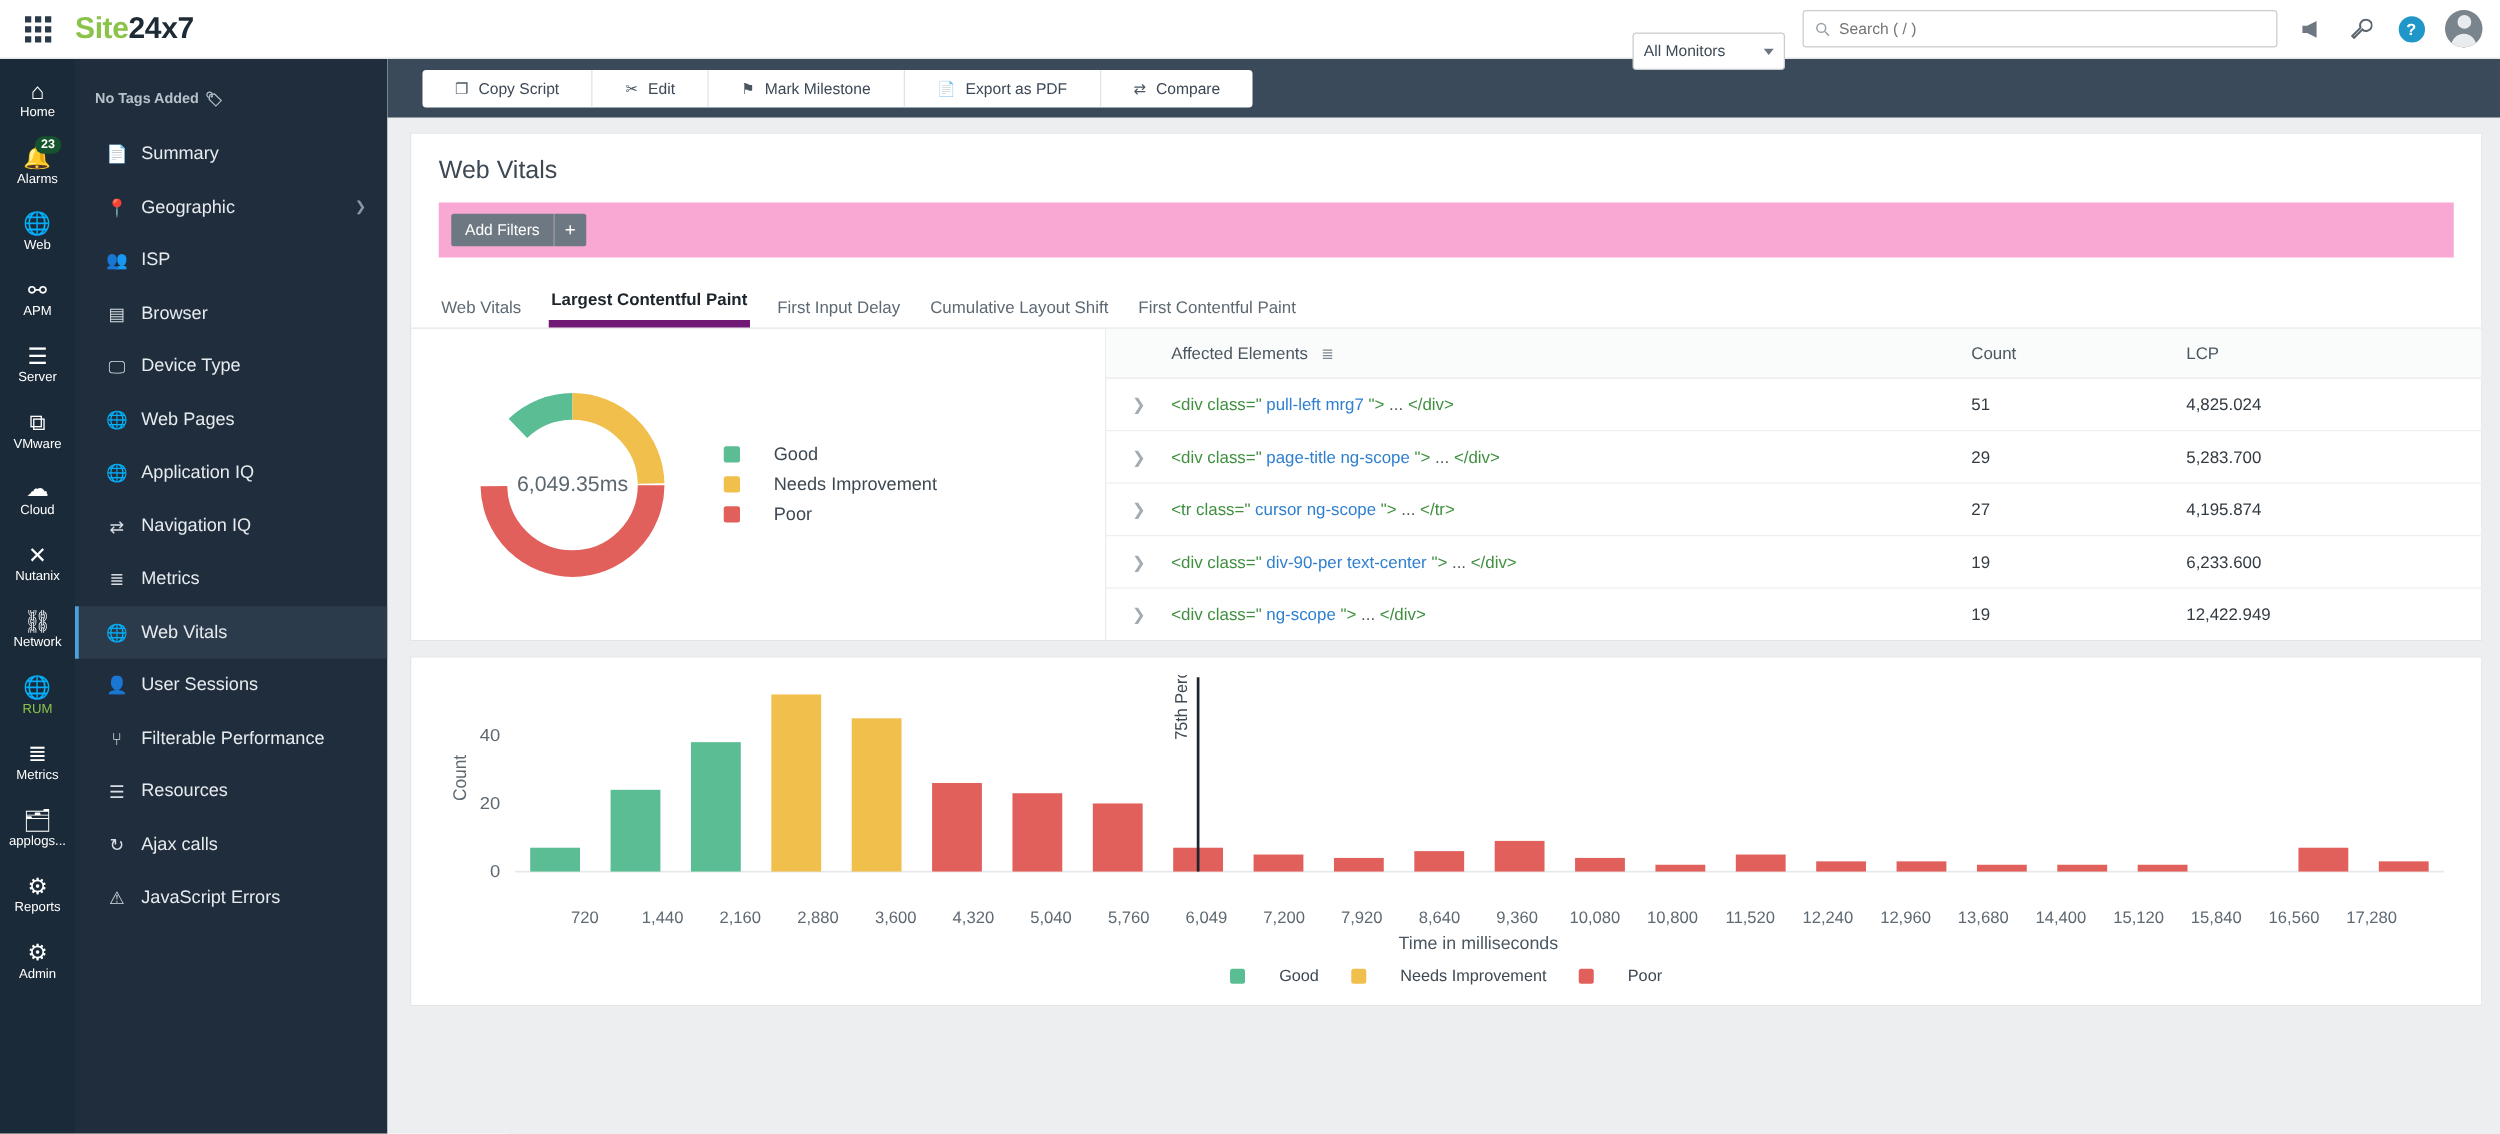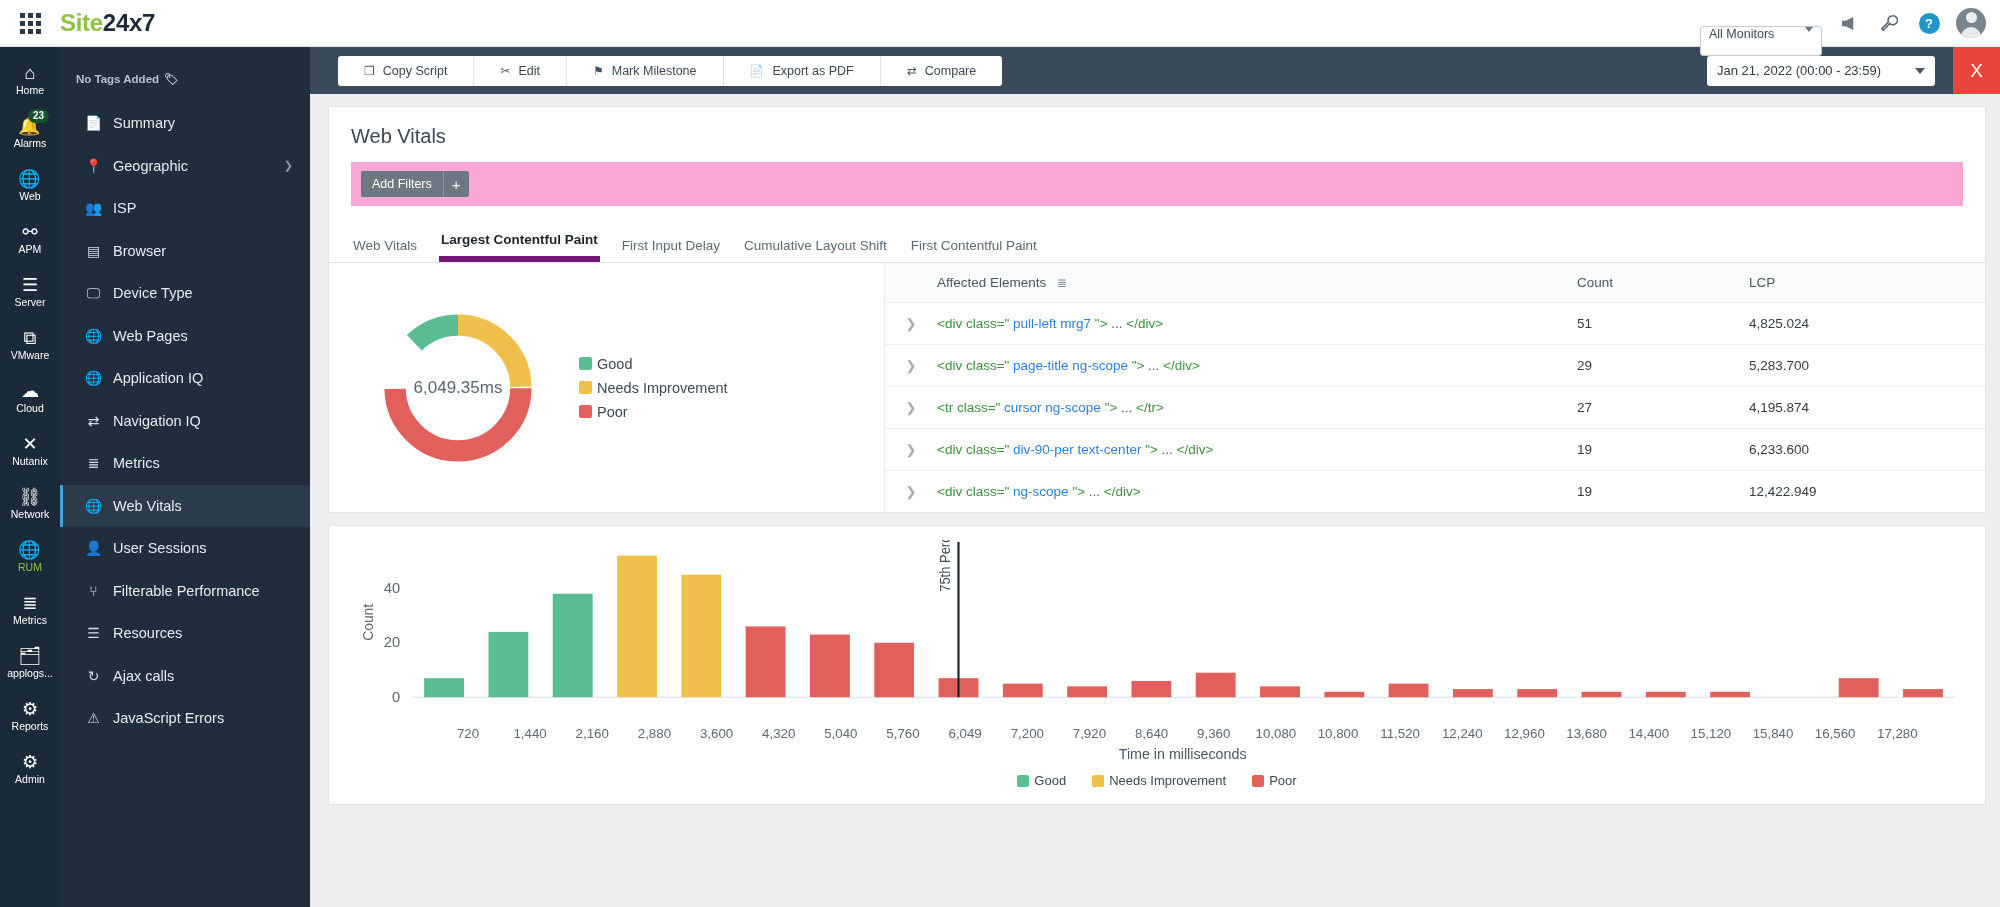--- a/index.html
+++ b/index.html
@@ -17,21 +17,21 @@
   }
   .grid-icon { width: 60px; display: flex; align-items: center; justify-content: center; cursor: pointer; }
   .grid-icon .dots { display: grid; grid-template-columns: repeat(3, 5px); grid-gap: 3px; }
   .grid-icon .dots i { width: 5px; height: 5px; background: #2b3a4a; display: block; }
   .brand { font-size: 24px; font-weight: bold; letter-spacing: -0.3px; }
   .brand .g { color: #8bc34a; }
   .brand .d { color: #1c2b36; }
   .topbar-right { margin-left: auto; display: flex; align-items: center; gap: 14px; padding-right: 14px; }
   .monitor-select {
     width: 122px; height: 30px; border: 1px solid #c8ccd0; border-radius: 3px;
-    display: flex; align-items: flex-start; padding: 0 8px; font-size: 12.5px; color: #3b4a57; background: #fff; margin-top: 36px;
+    display: flex; align-items: center; padding: 0 8px; font-size: 12.5px; color: #3b4a57; background: #fff; margin-top: 36px;
   }
   .monitor-select .caret { margin-left: auto; border-left: 4px solid transparent; border-right: 4px solid transparent; border-top: 5px solid #6b7680; }
   .searchbox {
     width: 380px; height: 30px; border: 1px solid #c8ccd0; border-radius: 3px;
     display: flex; align-items: center; padding: 0 9px; gap: 7px; background: #fff;
   }
   .searchbox input { border: 0; outline: 0; font-size: 12.5px; color: #8d959c; width: 100%; font-family: inherit; background: transparent; }
   .ico-btn { width: 26px; height: 26px; display: flex; align-items: center; justify-content: center; cursor: pointer; }
   .help-circle {
     width: 21px; height: 21px; border-radius: 50%; background: #2196c9; color: #fff;
@@ -120,21 +120,21 @@
 
   .tabs-row { display: flex; align-items: flex-end; gap: 20px; padding: 0 22px; border-bottom: 1px solid #e2e5e8; }
   .tab { font-size: 13.5px; color: #5d6973; padding: 6px 2px 9px 2px; cursor: pointer; white-space: nowrap; }
   .tab.active { color: #1c242c; font-weight: bold; border-bottom: 6px solid #701a75; }
 
   .vitals-split { display: flex; min-height: 232px; }
   .donut-side { width: 556px; flex: 0 0 556px; border-right: 1px solid #e9ecee; display: flex; align-items: center; padding-left: 46px; gap: 38px; }
   .donut-wrap { position: relative; width: 166px; height: 166px; }
   .donut-center { position: absolute; inset: 0; display: flex; align-items: center; justify-content: center; font-size: 17px; color: #5c666f; }
   .legend { display: flex; flex-direction: column; gap: 8px; }
-  .legend-item { display: flex; align-items: center; gap: 5px; font-size: 14.5px; color: #3d4852; }
+  .legend-item { display: flex; align-items: center; gap: 27px; font-size: 14.5px; color: #3d4852; }
   .swatch { width: 13px; height: 13px; border-radius: 2px; flex: 0 0 13px; }
 
   .table-side { flex: 1; min-width: 0; }
   table { width: 100%; border-collapse: collapse; }
   thead th {
     text-align: left; font-size: 13.5px; color: #4b5760; font-weight: normal;
     padding: 12px 0 12px 0; background: #fafbfb; border-bottom: 1px solid #e9ecee;
   }
   .th-sort { margin-left: 7px; color: #7d8892; font-size: 12px; }
   tbody td { padding: 13px 0; font-size: 13.5px; border-bottom: 1px solid #edeff1; color: #333b42; }
@@ -174,20 +174,27 @@
         </div>
     </div>
     <div class="brand">
       <span class="g">Site</span><span class="d">24x7</span>
     </div>
     <div class="topbar-right">
       <div class="monitor-select">
         <span>All Monitors</span>
         <span class="caret"></span>
       </div>
+      <div class="searchbox">
+        <svg width="13" height="13" viewBox="0 0 16 16">
+          <circle cx="6.5" cy="6.5" r="4.6" fill="none" stroke="#9aa2a9" stroke-width="1.6"></circle>
+          <line x1="10" y1="10" x2="14.5" y2="14.5" stroke="#9aa2a9" stroke-width="1.6"></line>
+        </svg>
+        <input type="text" placeholder="Search ( / )" style="">
+      </div>
       <div class="ico-btn">
         <svg width="19" height="17" viewBox="0 0 20 18">
           <path d="M2 6h4l8-4v14l-8-4H2z" fill="#6d7882"></path>
         </svg>
       </div>
       <div class="ico-btn">
         <svg width="18" height="18" viewBox="0 0 20 20">
           <path d="M14 2a5 5 0 00-4.6 7L2 16.4 3.6 18 11 10.6A5 5 0 1014 2z" fill="none" stroke="#5b666f" stroke-width="1.8"></path>
         </svg>
       </div>
@@ -348,27 +355,20 @@
             </div>
             <div class="tb-btn">
               <span class="tb-ico">📄</span>
               <span>Export as PDF</span>
             </div>
             <div class="tb-btn">
               <span class="tb-ico">⇄</span>
               <span>Compare</span>
             </div>
           </div>
-        <div class="date-wrap">
-          <div class="date-pick">
-            <span>Jan 21, 2022 (00:00 - 23:59)</span>
-            <span class="caret"></span>
-          </div>
-          <div class="close-x">X</div>
-        </div>
       </div>
 
       <div class="scroll-area">
 
         <div class="card">
           <div class="card-title">Web Vitals</div>
 
           <div class="filter-row">
             <div class="filter-bar">
               <div class="add-filters">

